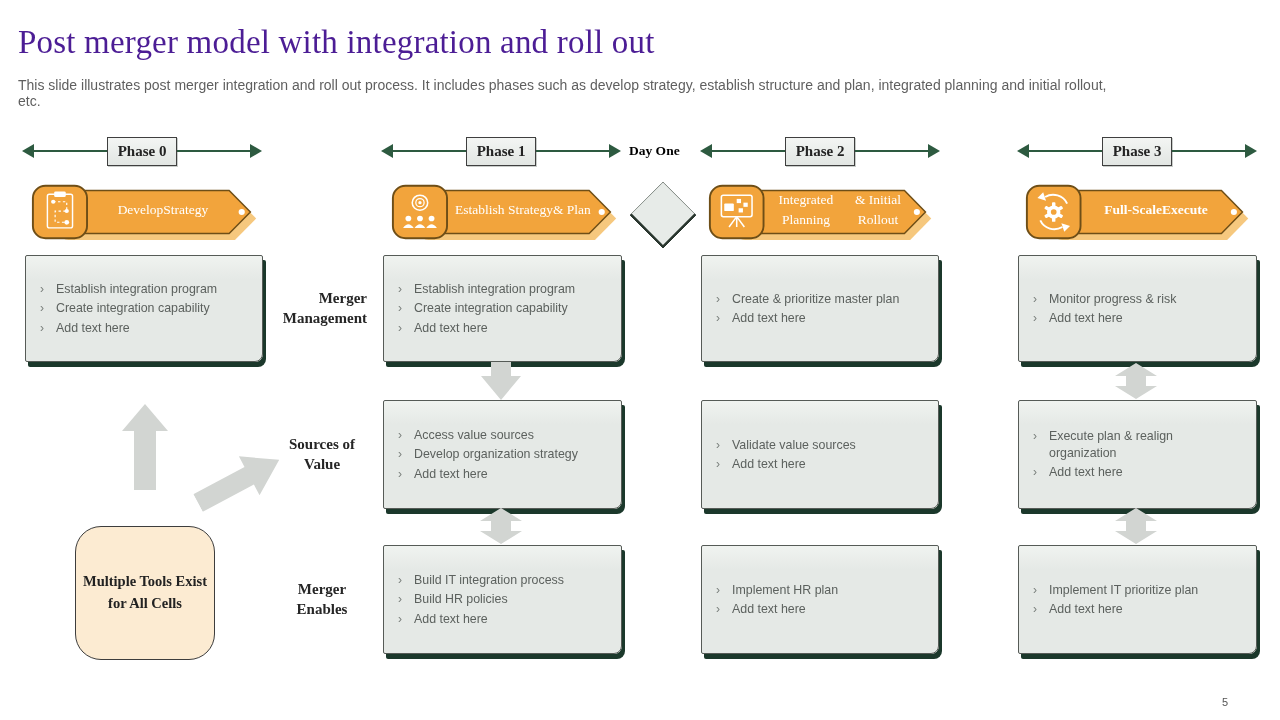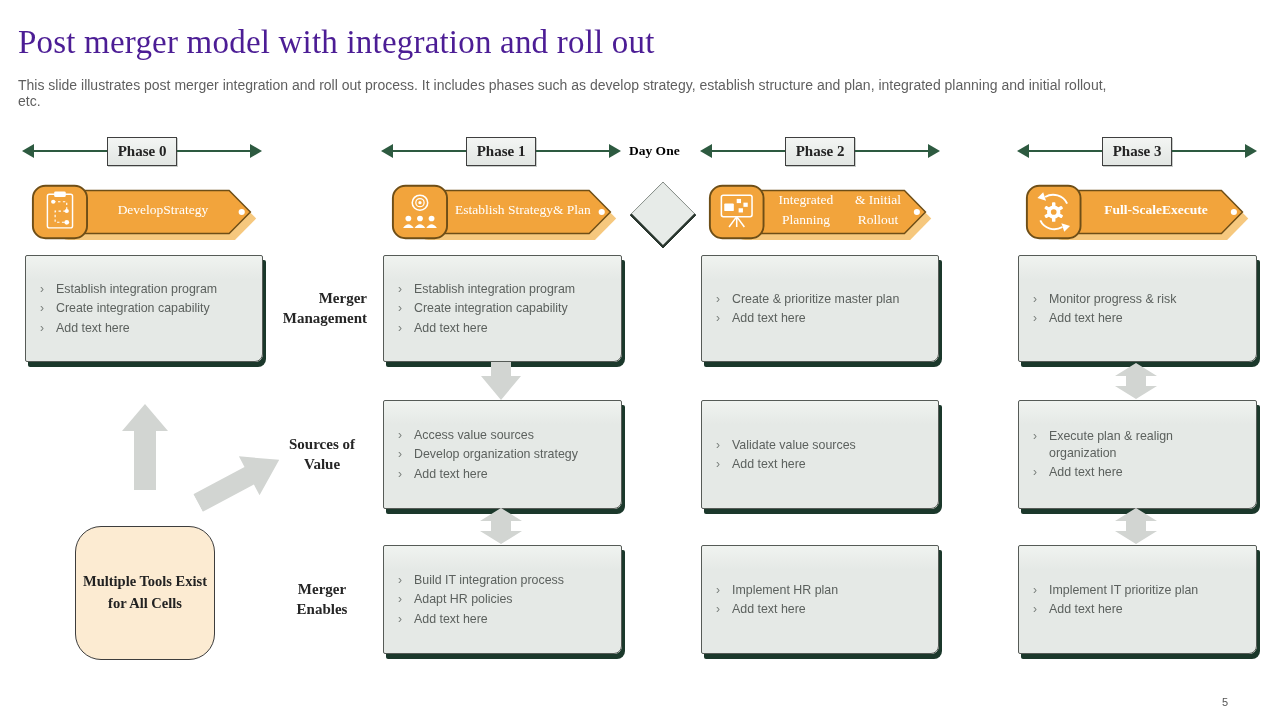--- a/index.html
+++ b/index.html
@@ -292,21 +292,21 @@
   </div>
 
   <div class="cell" style="left:383px;top:545px;width:237px;height:107px;">
     <ul>
       <li>
           <span class="bm">›</span>
           <span class="bt">Build IT integration process</span>
         </li>
       <li>
           <span class="bm">›</span>
-          <span class="bt">Adapt HR policies</span>
+          <span class="bt">Build HR policies</span>
         </li>
       <li>
           <span class="bm">›</span>
           <span class="bt">Add text here</span>
         </li>
     </ul>
   </div>
   <div class="cell" style="left:701px;top:545px;width:236px;height:107px;">
     <ul>
       <li>

